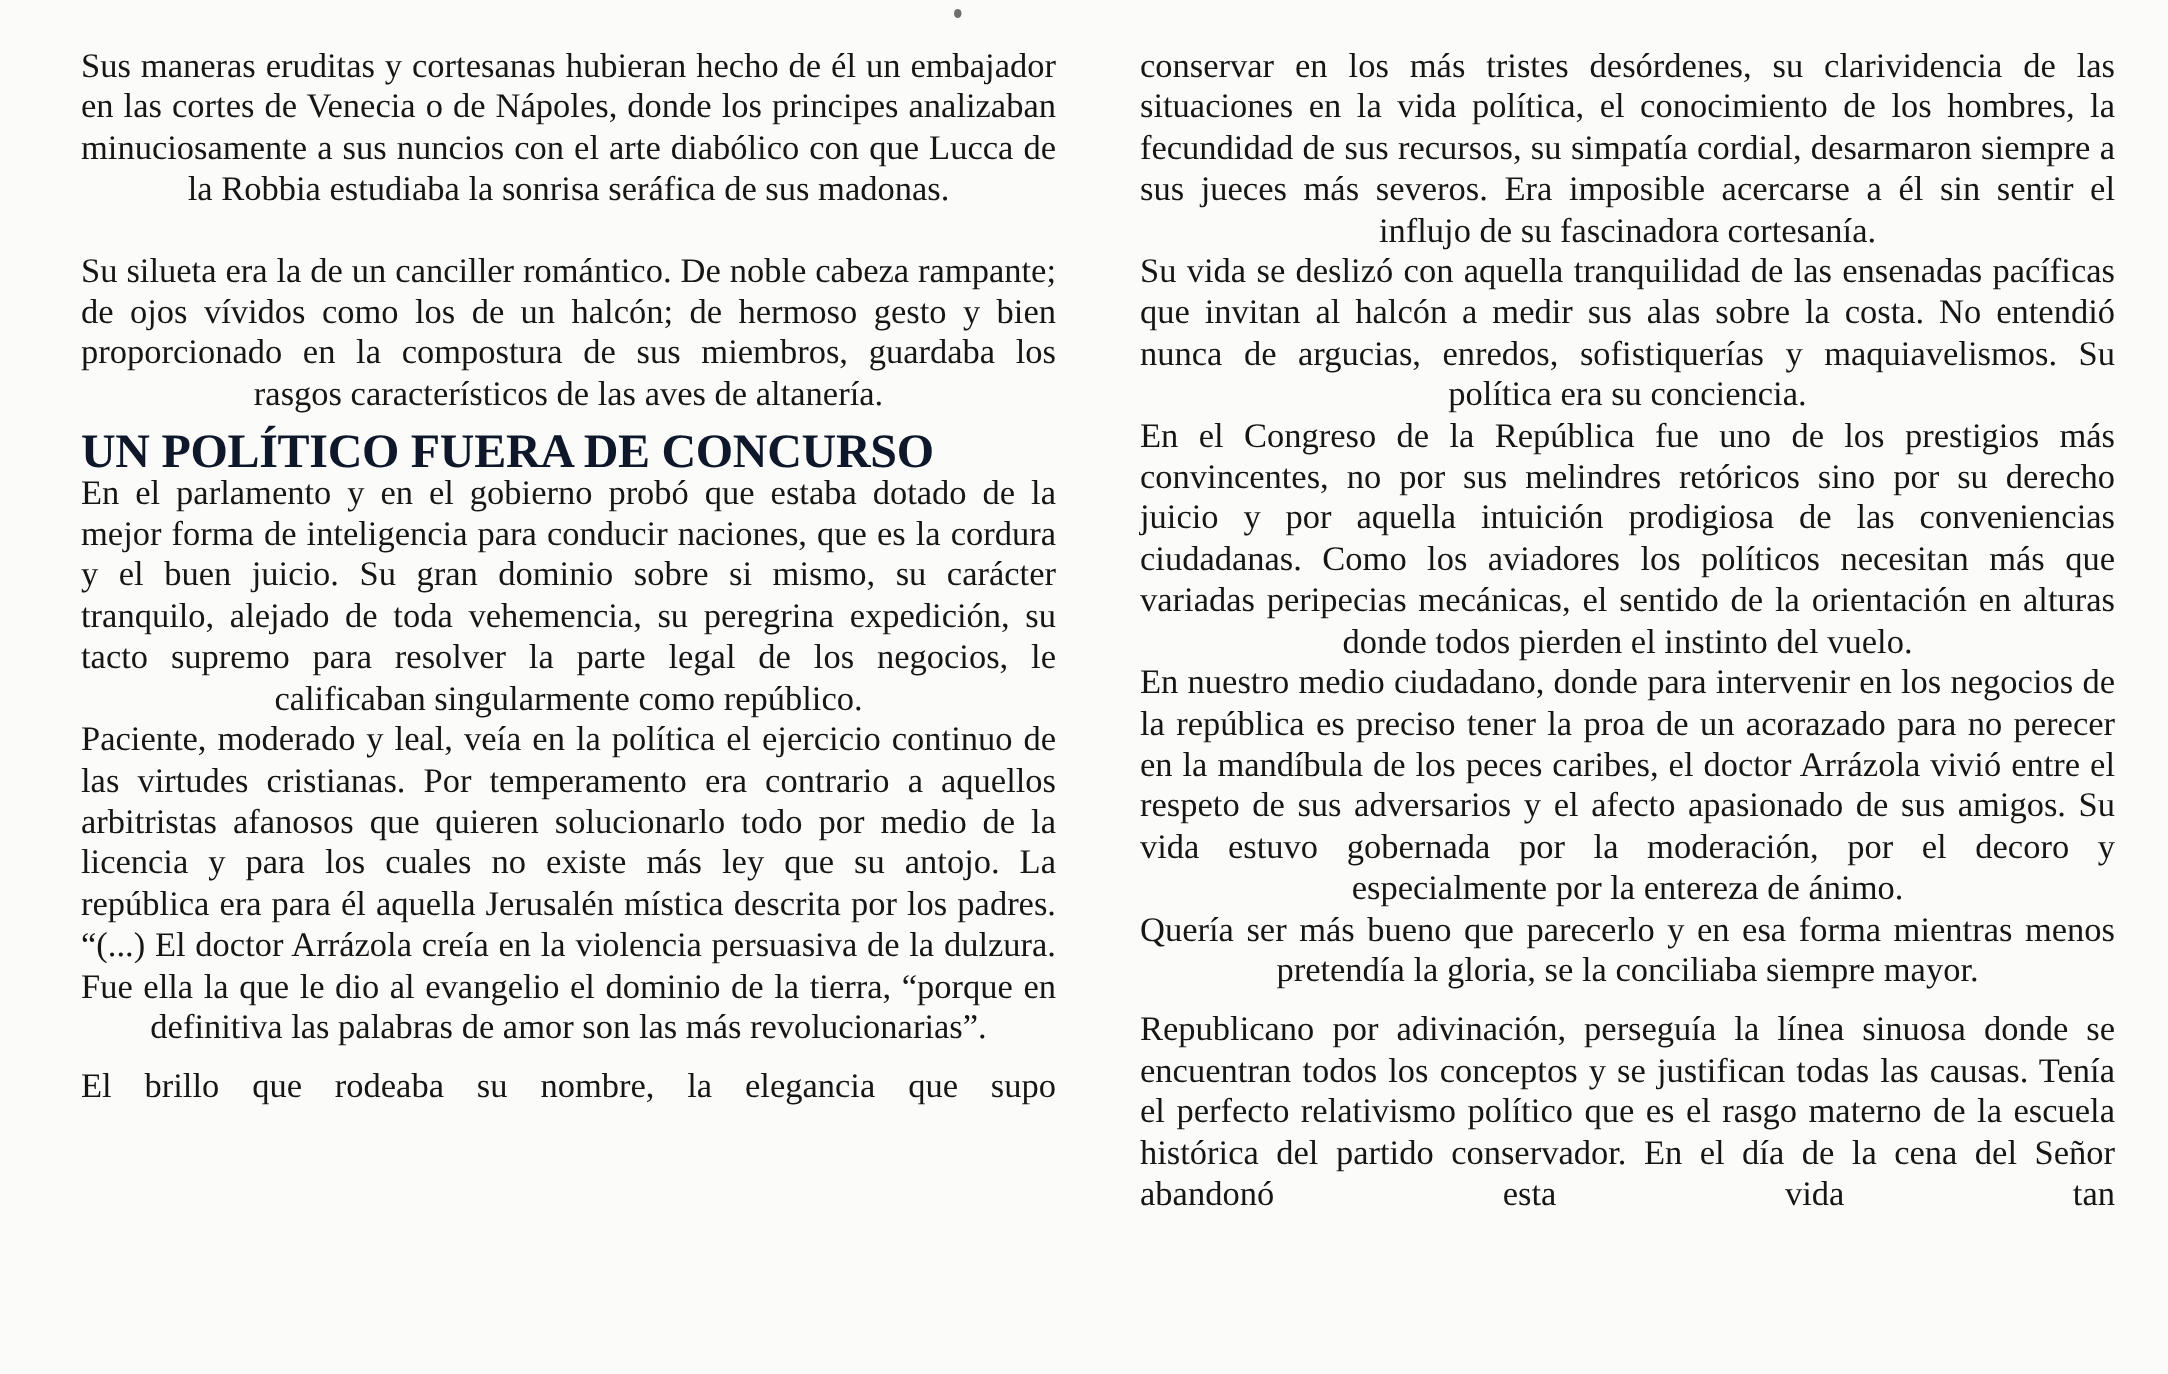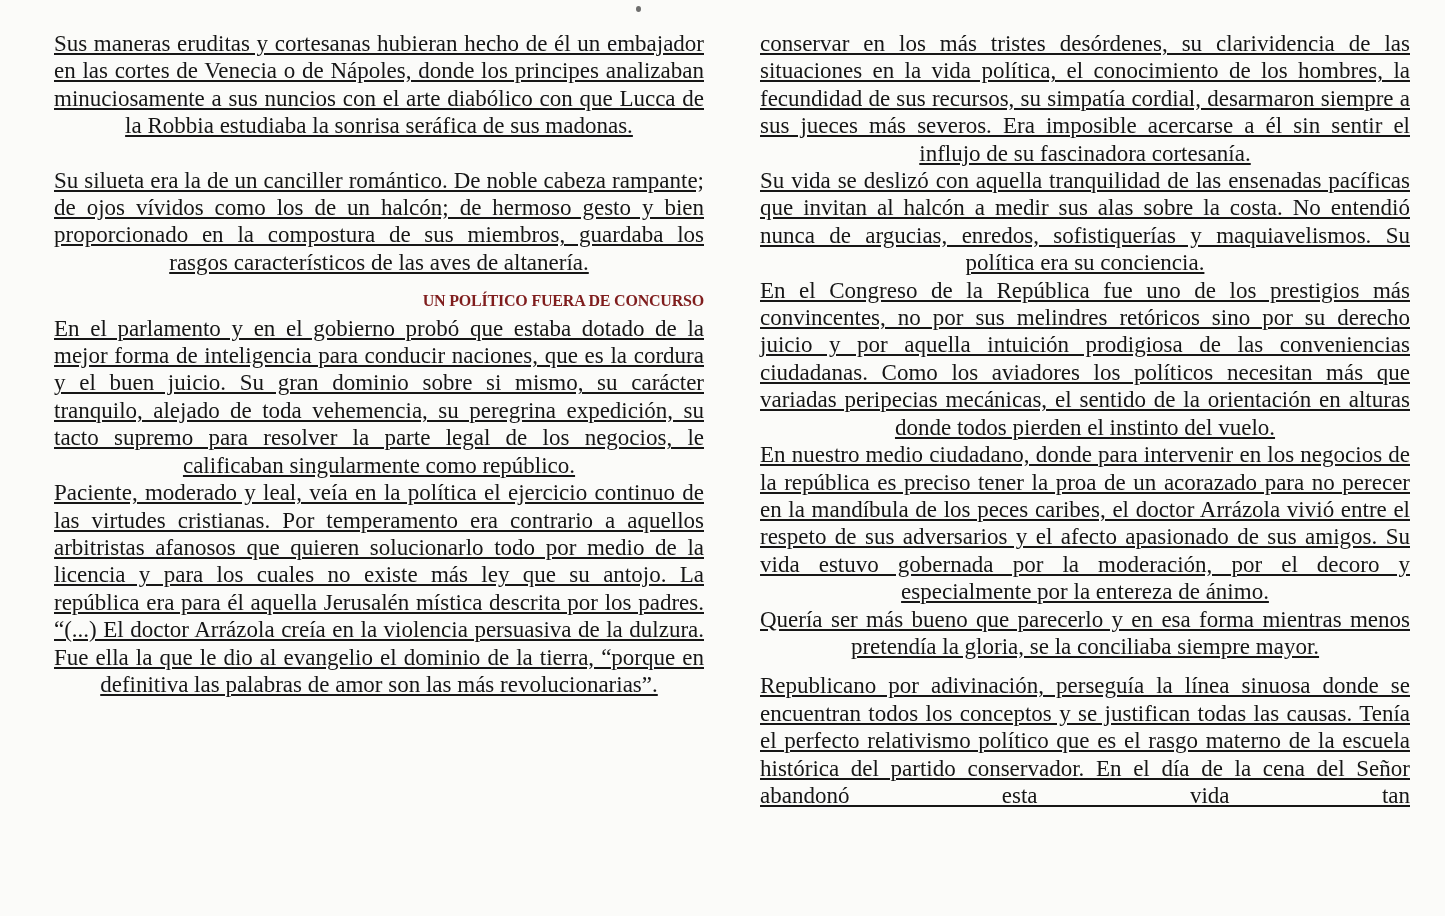--- a/index.html
+++ b/index.html
@@ -29,37 +29,36 @@
     font-size: 23px;
     line-height: 27.4px;
     color: #161616;
   }
   .para {
     margin: 0;
     text-align: justify;
     text-align-last: center;
     -webkit-hyphens: auto;
     hyphens: auto;
-    text-decoration: underline;
   }
   .para.flow {
     text-align-last: justify;
     margin-top: 12px;
   }
   .gap-lg { margin-bottom: 27px; }
   .gap-md { margin-bottom: 11px; }
   .heading {
     margin: 0;
     font-family: "Liberation Serif", serif;
-    font-size: 16px;
+    font-size: 32px;
     font-weight: bold;
-    text-align: right;
+    text-align: left;
     line-height: 27.4px;
     letter-spacing: -0.2px;
-    color: #7f1d1d;
+    color: #0f172a;
   }
   .speck {
     position: absolute;
     left: 636px;
     top: 6px;
     width: 5px;
     height: 6px;
     background: #555;
     border-radius: 50%;
     opacity: 0.85;
@@ -71,20 +70,21 @@
 <div class="page">
 
   <div class="speck"></div>
 
   <div class="col">
     <p class="para gap-lg">Sus maneras eruditas y cortesanas hubieran hecho de él un embajador en las cortes de Venecia o de Nápoles, donde los principes analizaban minuciosamente a sus nuncios con el arte diabólico con que Lucca de la Robbia estudiaba la sonrisa seráfica de sus madonas.</p>
     <p class="para gap-md">Su silueta era la de un canciller romántico. De noble cabeza rampante; de ojos vívidos como los de un halcón; de hermoso gesto y bien proporcionado en la compostura de sus miembros, guardaba los rasgos característicos de las aves de altanería.</p>
     <h2 class="heading">UN POLÍTICO FUERA DE CONCURSO</h2>
     <p class="para">En el parlamento y en el gobierno probó que estaba dotado de la mejor forma de inteligencia para conducir naciones, que es la cordura y el buen juicio. Su gran dominio sobre si mismo, su carácter tranquilo, alejado de toda vehemencia, su peregrina expedición, su tacto supremo para resolver la parte legal de los negocios, le calificaban singularmente como repúblico.</p>
     <p class="para">Paciente, moderado y leal, veía en la política el ejercicio continuo de las virtudes cristianas. Por temperamento era contrario a aquellos arbitristas afanosos que quieren solucionarlo todo por medio de la licencia y para los cuales no existe más ley que su antojo. La república era para él aquella Jerusalén mística descrita por los padres. “(...) El doctor Arrázola creía en la violencia persuasiva de la dulzura. Fue ella la que le dio al evangelio el dominio de la tierra, “porque en definitiva las palabras de amor son las más revolucionarias”.</p>
+    <p class="para flow">El brillo que rodeaba su nombre, la elegancia que supo</p>
   </div>
 
   <div class="col">
     <p class="para">conservar en los más tristes desórdenes, su clarividencia de las situaciones en la vida política, el conocimiento de los hombres, la fecundidad de sus recursos, su simpatía cordial, desarmaron siempre a sus jueces más severos. Era imposible acercarse a él sin sentir el influjo de su fascinadora cortesanía.</p>
     <p class="para">Su vida se deslizó con aquella tranquilidad de las ensenadas pacíficas que invitan al halcón a medir sus alas sobre la costa. No entendió nunca de argucias, enredos, sofistiquerías y maquiavelismos. Su política era su conciencia.</p>
     <p class="para">En el Congreso de la República fue uno de los prestigios más convincentes, no por sus melindres retóricos sino por su derecho juicio y por aquella intuición prodigiosa de las conveniencias ciudadanas. Como los aviadores los políticos necesitan más que variadas peripecias mecánicas, el sentido de la orientación en alturas donde todos pierden el instinto del vuelo.</p>
     <p class="para">En nuestro medio ciudadano, donde para intervenir en los negocios de la república es preciso tener la proa de un acorazado para no perecer en la mandíbula de los peces caribes, el doctor Arrázola vivió entre el respeto de sus adversarios y el afecto apasionado de sus amigos. Su vida estuvo gobernada por la moderación, por el decoro y especialmente por la entereza de ánimo.</p>
     <p class="para">Quería ser más bueno que parecerlo y en esa forma mientras menos pretendía la gloria, se la conciliaba siempre mayor.</p>
     <p class="para flow">Republicano por adivinación, perseguía la línea sinuosa donde se encuentran todos los conceptos y se justifican todas las causas. Tenía el perfecto relativismo político que es el rasgo materno de la escuela histórica del partido conservador. En el día de la cena del Señor abandonó esta vida tan</p>
   </div>

